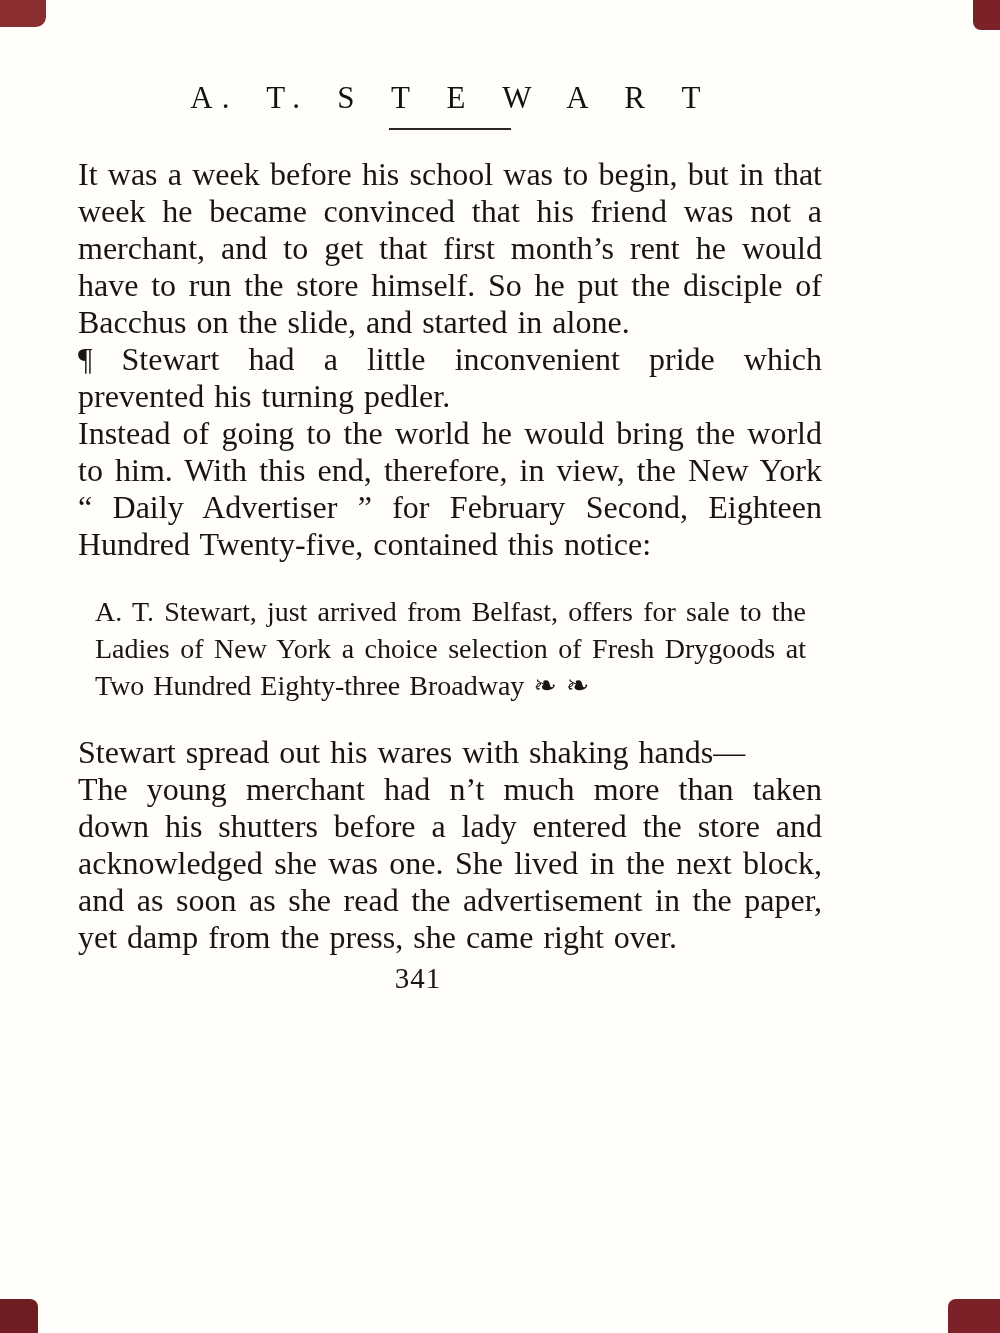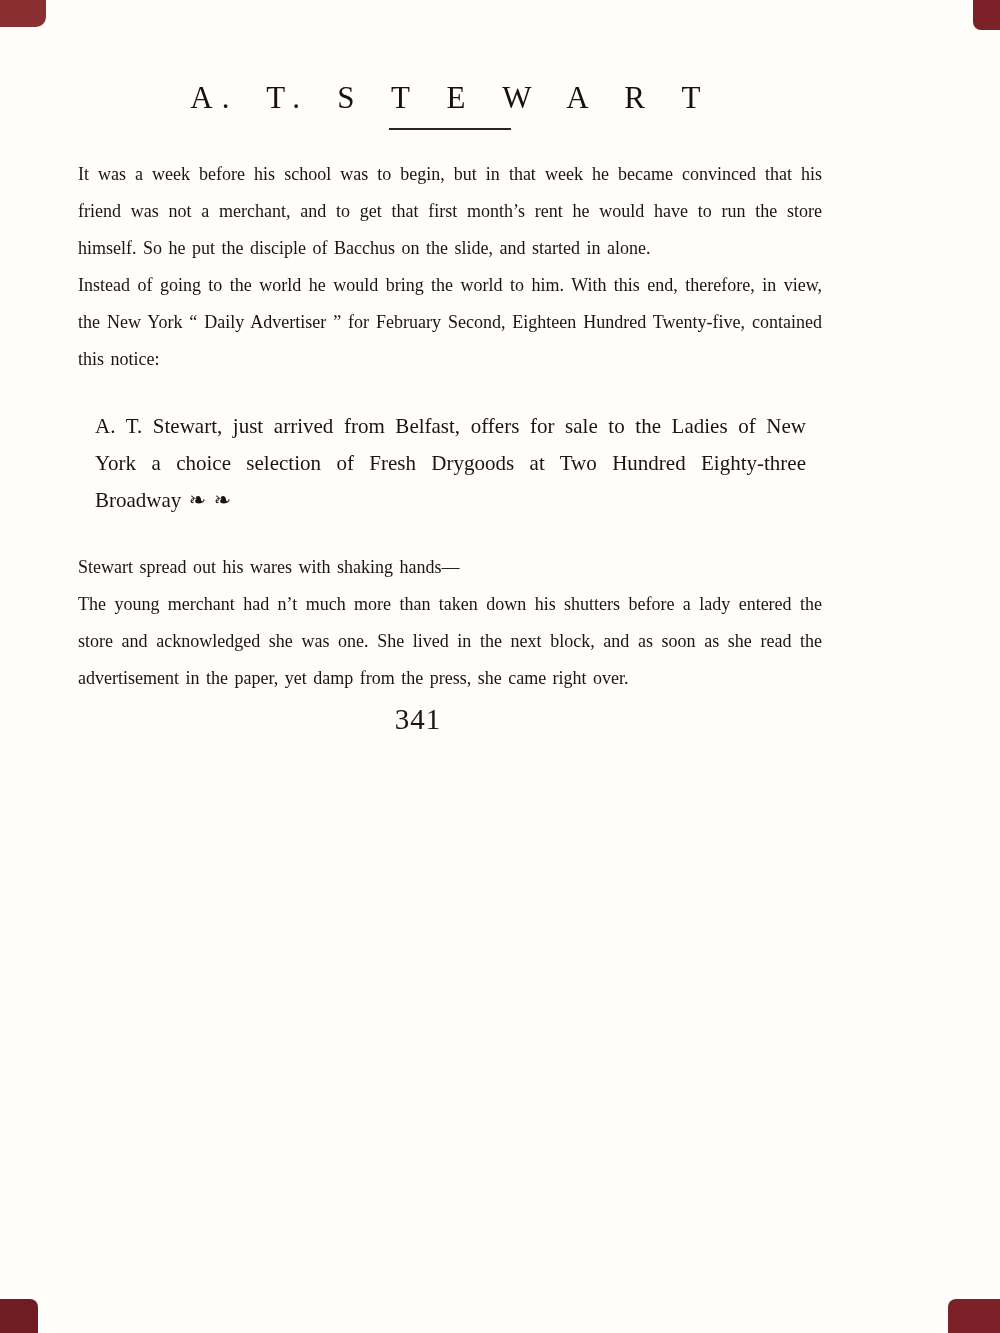--- a/index.html
+++ b/index.html
@@ -42,28 +42,28 @@
     width: 122px;
     height: 2px;
     background: #2a2622;
     margin: 12px auto 0 auto;
   }
 
   main { margin-top: 26px; }
 
   p.body-para {
     margin: 0;
-    font-size: 18px;
+    font-size: 32px;
     line-height: 37px;
     text-align: justify;
     word-spacing: 2px;
   }
   blockquote.advert {
     margin: 30px 16px 30px 17px;
-    font-size: 21px;
+    font-size: 28px;
     line-height: 37px;
     text-align: justify;
     word-spacing: 2px;
   }
   .page-number {
     margin-top: 6px;
     text-align: center;
     padding-right: 64px;
     font-size: 29px;
     letter-spacing: 1px;
@@ -79,20 +79,21 @@
   <div class="corner bl"></div>
   <div class="corner br"></div>
 
   <header>
     <h1 class="page-title">A.  T.  S T E W A R T</h1>
     <div class="title-rule"></div>
   </header>
 
   <main>
     <p class="body-para">It was a week before his school was to begin, but in that week he became convinced that his friend was not a merchant, and to get that first month’s rent he would have to run the store himself. So he put the disciple of Bacchus on the slide, and started in alone.</p>
+    <p class="body-para">¶ Stewart had a little inconvenient pride which prevented his turning pedler.</p>
     <p class="body-para">Instead of going to the world he would bring the world to him. With this end, therefore, in view, the New York “ Daily Advertiser ” for February Second, Eighteen Hundred Twenty-five, contained this notice:</p>
 
     <blockquote class="advert">A. T. Stewart, just arrived from Belfast, offers for sale to the Ladies of New York a choice selection of Fresh Drygoods at Two Hundred Eighty-three Broadway ❧ ❧</blockquote>
 
     <p class="body-para">Stewart spread out his wares with shaking hands—</p>
     <p class="body-para">The young merchant had n’t much more than taken down his shutters before a lady entered the store and acknowledged she was one. She lived in the next block, and as soon as she read the advertisement in the paper, yet damp from the press, she came right over.</p>
 
     <div class="page-number">341</div>
   </main>
 

